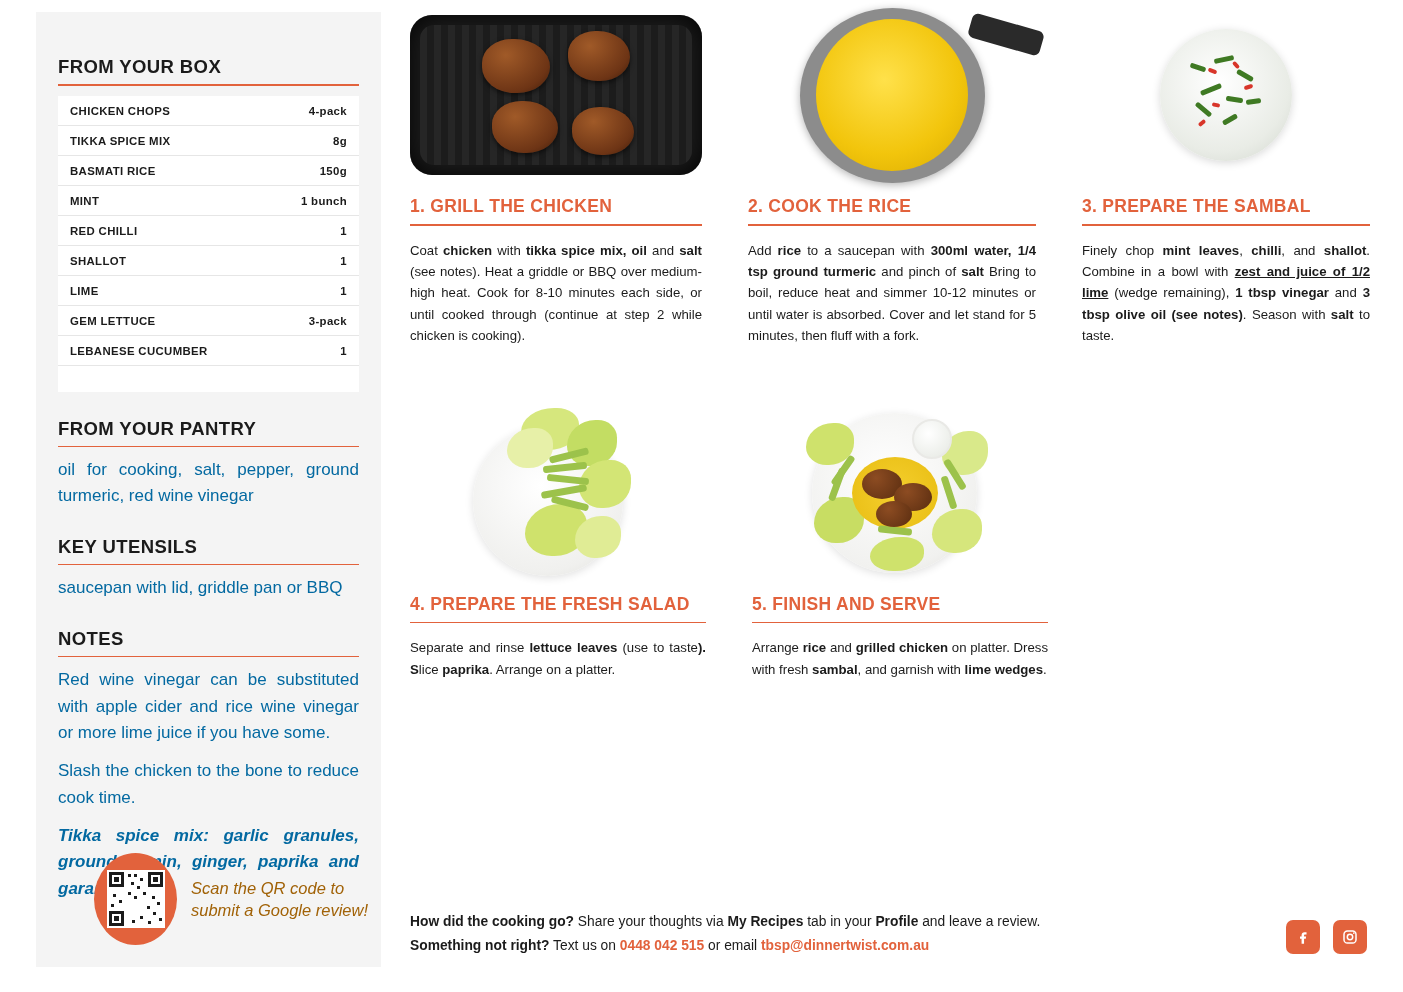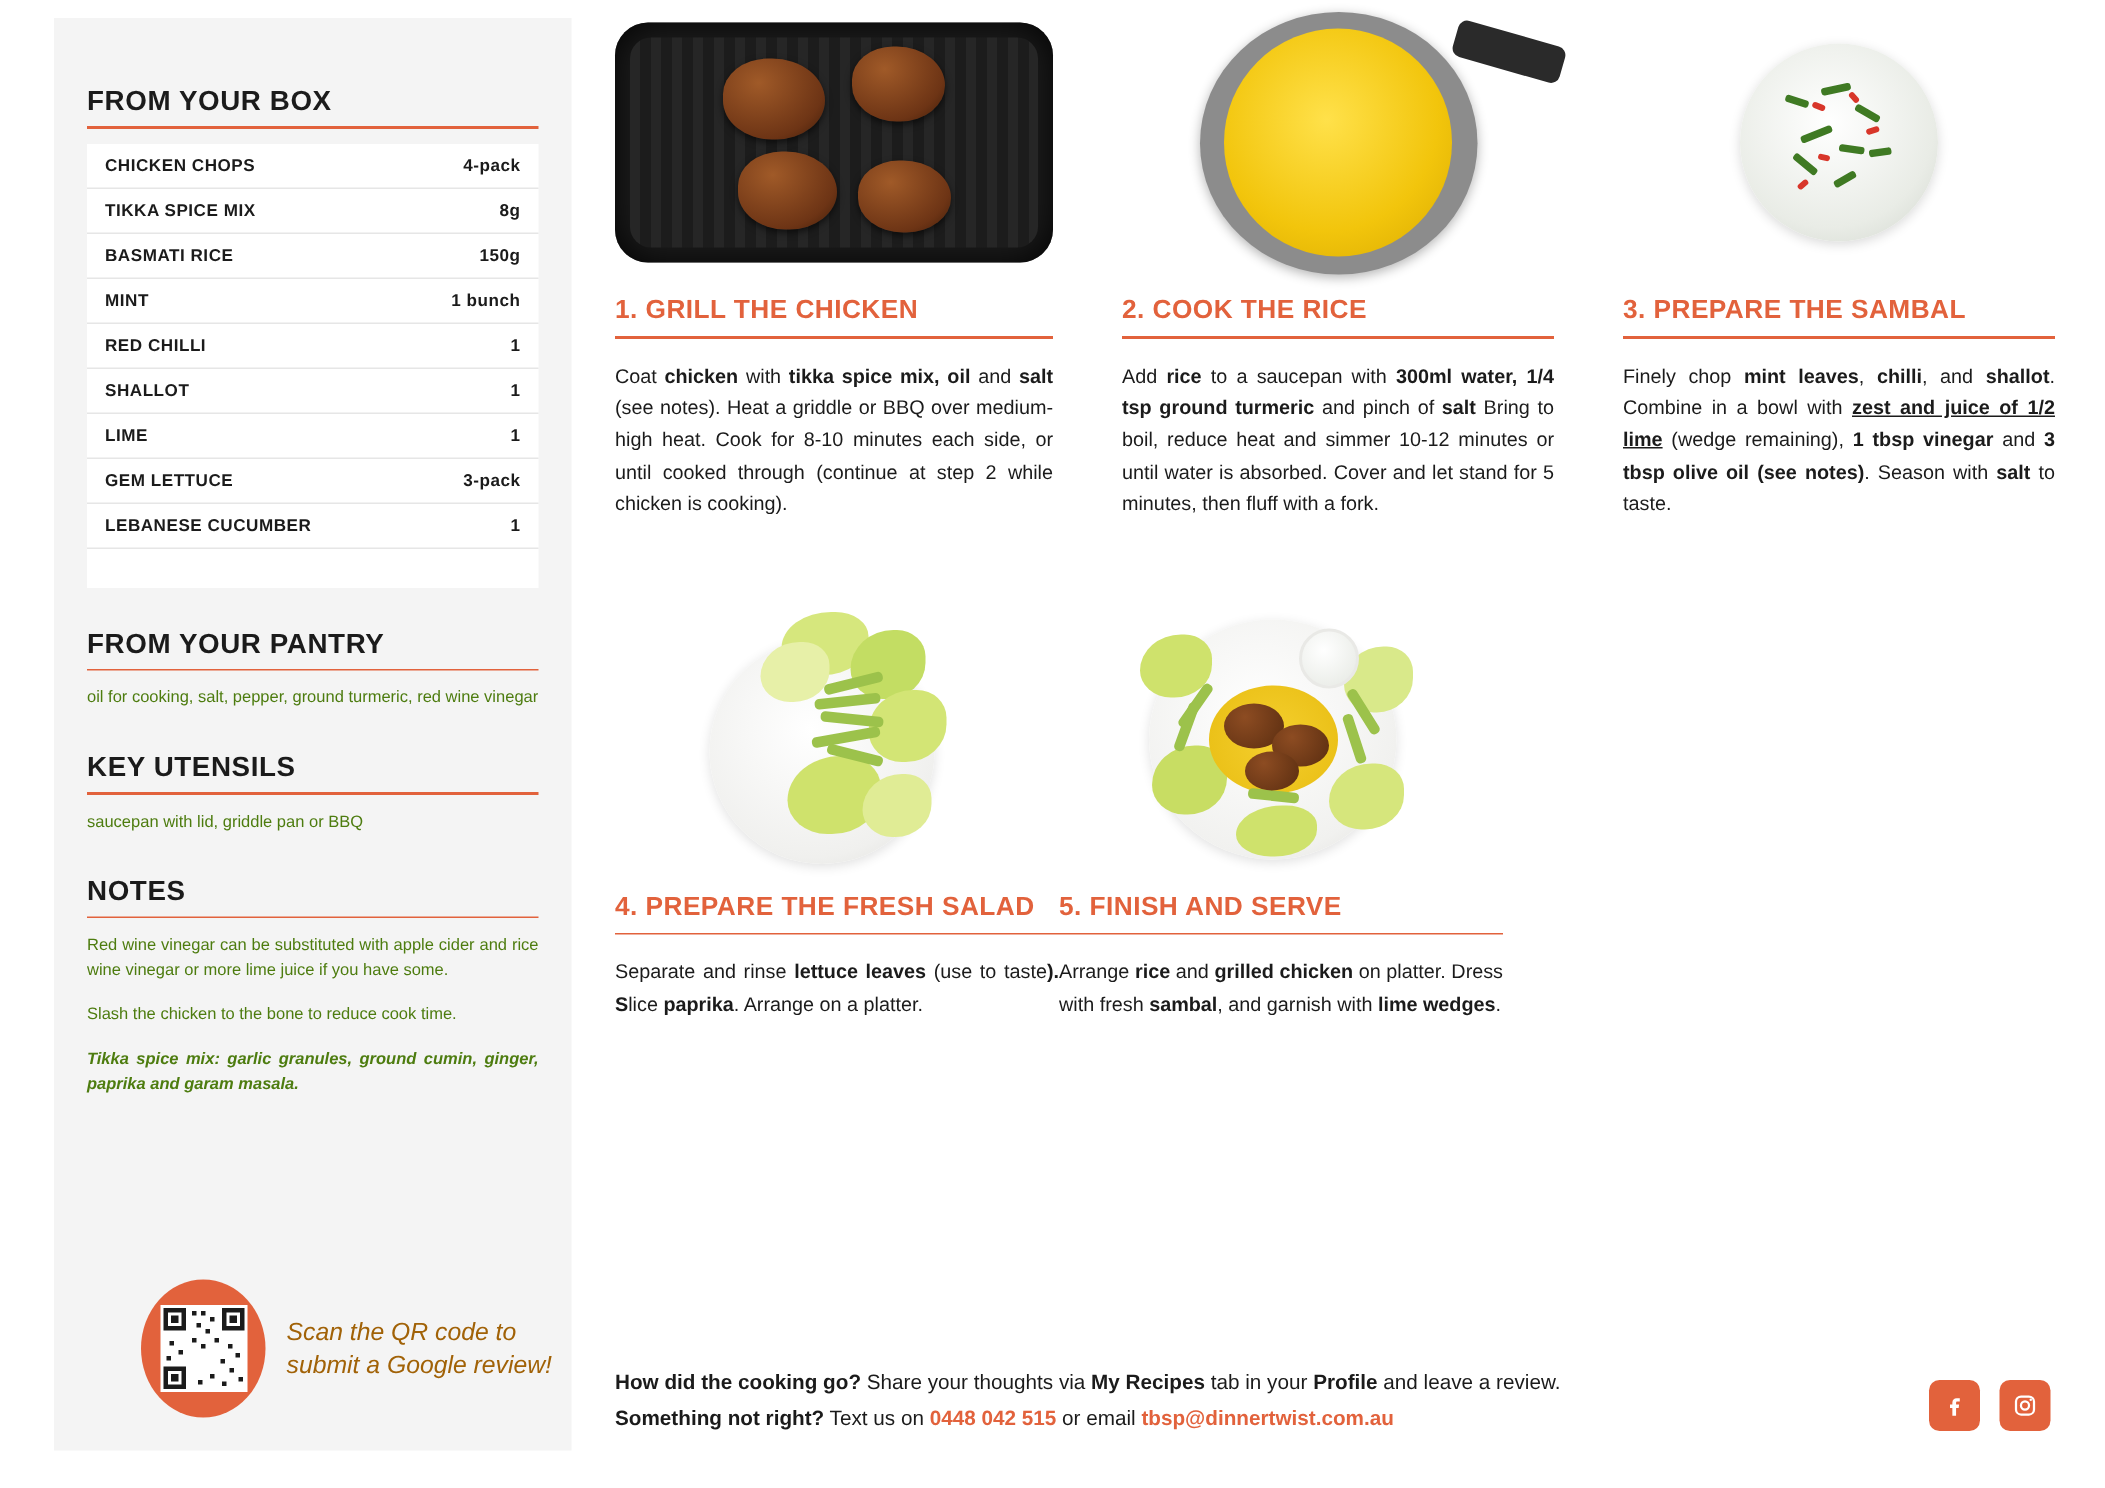--- a/index.html
+++ b/index.html
@@ -36,21 +36,21 @@
     font-size: 11.4px;
     font-weight: 700;
     letter-spacing: .35px;
     color:#1b1b1b;
   }
   .box-table td.qty { text-align:right; font-weight:700; }
   .box-spacer td { height: 26px; }
 
   .sec { margin-top: 26px; }
   .sec-body {
-    font-size: 11px; line-height: 1.55; color:#4d7c0f; margin-top: 8px;
+    font-size: 17px; line-height: 1.55; color:#0369a1; margin-top: 8px;
   }
   .sec-body p { margin: 0 0 12px 0; text-align: justify; }
   .sec-body p:last-child { margin-bottom:0; }
   .sec-body .ital { font-style: italic; font-weight: bold; }
 
   
   .qr-wrap {
     position:absolute; left:58px; bottom:22px; display:flex; align-items:center; gap:14px;
   }
   .qr-circle {
@@ -74,21 +74,21 @@
     font-size:17.5px; font-weight:700; color:#e2623c; letter-spacing:.3px;
     margin: 6px 0 0 0;
   }
   .step-rule { height:1.6px; background:#e2623c; margin:7px 0 14px 0; }
   .step-p {
     font-size:13.2px; line-height:1.62; color:#1b1b1b; text-align: justify;
   }
   .step-p b { font-weight:700; }
   .step-p u { text-decoration: underline; }
 
-  .row2 { margin-top: 38px; display:flex; }
+  .row2 { margin-top: 38px; display:flex; gap:46px; }
 
   
   .footer {
     position:absolute; left:410px; bottom:34px; width:960px;
     font-size:13.8px; line-height:1.75; color:#1b1b1b;
   }
   .footer b { font-weight:700; }
   .footer .accent { color:#e2623c; font-weight:700; }
   .socials { position:absolute; right:36px; bottom:38px; display:flex; gap:13px; }
   .soc {

